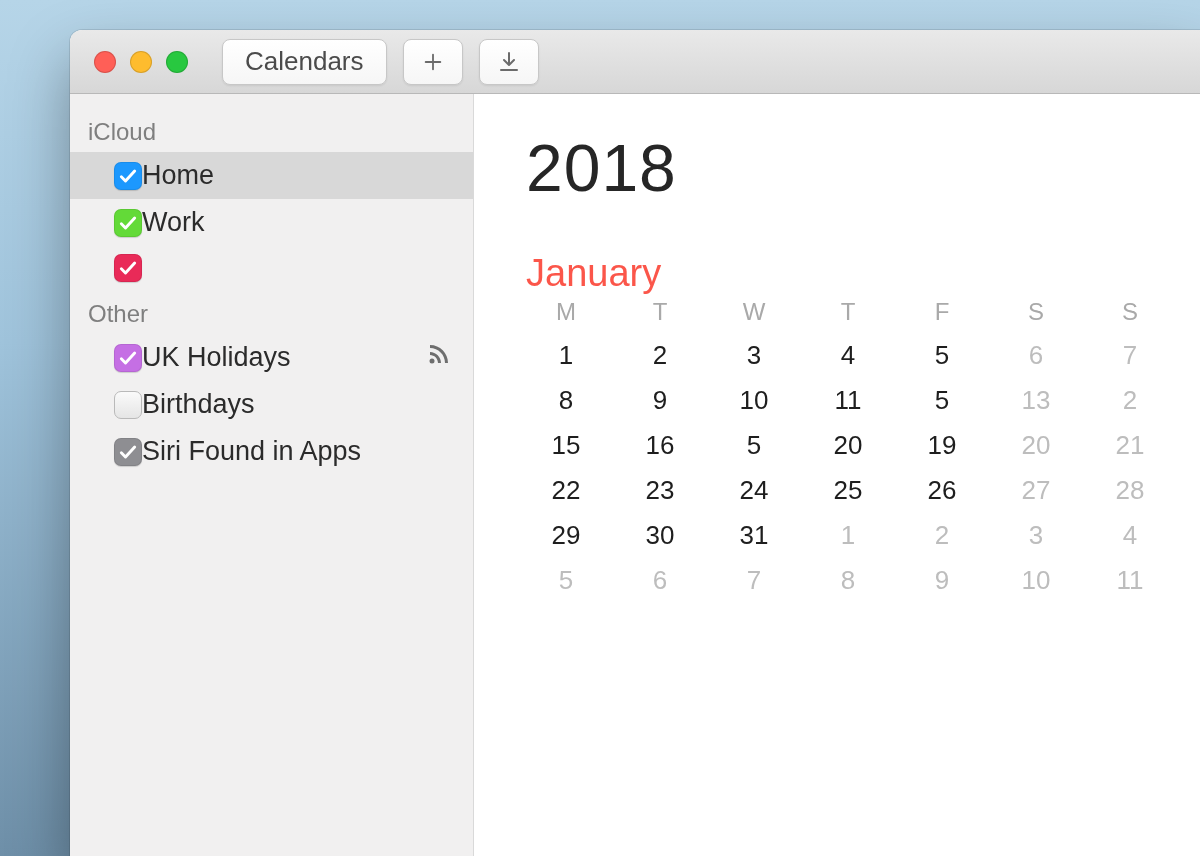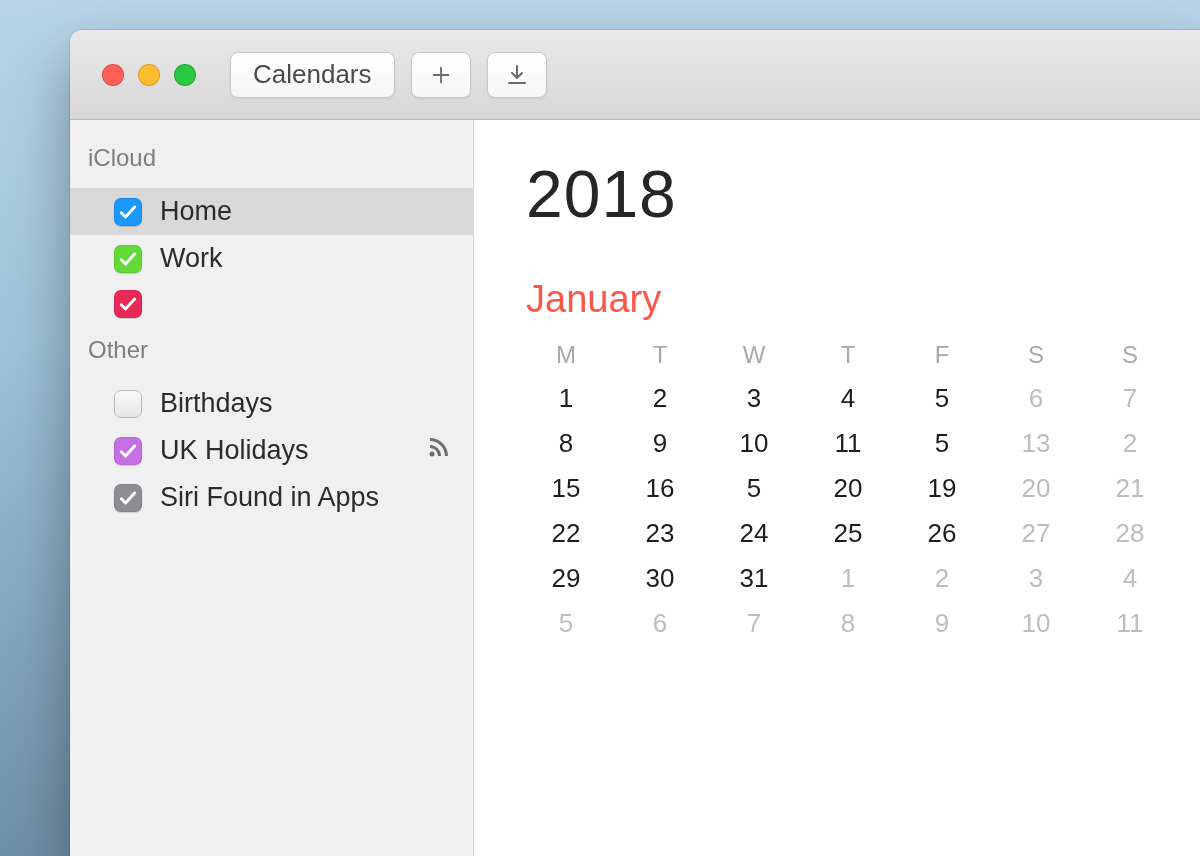--- a/index.html
+++ b/index.html
@@ -16,26 +16,26 @@
     right:0;
     bottom:0;
     background:#fff;
     border-top-left-radius:12px;
     box-shadow: 0 30px 60px rgba(0,0,0,.35), 0 0 0 1px rgba(0,0,0,.1);
     overflow:hidden;
     display:flex;
     flex-direction:column;
   }
   .titlebar {
-    height:90px;
+    height:64px;
     background:linear-gradient(to bottom,#e9e9e9,#d7d7d7);
     border-bottom:1px solid #b8b8b8;
     display:flex;
     align-items:center;
-    padding:0 32px;
+    padding:0 24px;
     gap:16px;
   }
   .traffic { display:flex; gap:14px; margin-right:18px;}
   .traffic .dot { width:22px; height:22px; border-radius:50%; box-shadow: inset 0 0 0 1px rgba(0,0,0,.15);}
   .dot.red{background:#ff5f57;}
   .dot.yellow{background:#febc2e;}
   .dot.green{background:#28c840;}
   .tb-button {
     height:46px;
     background:linear-gradient(to bottom,#ffffff,#f6f6f6);
@@ -56,27 +56,26 @@
   .content { flex:1; display:flex; overflow:hidden;}
   .sidebar {
     width:450px;
     background:#f1f0f0;
     border-right:1px solid #d9d9d9;
     padding-top:14px;
   }
   .section-title {
     font-size:24px;
     color:#7f7f7f;
-    padding:10px 18px 16px;
+    padding:10px 18px 6px;
     font-weight:400;
   }
   .cal-item {
     display:flex;
     align-items:center;
-    gap:18px;
     padding:8px 18px 8px 44px;
     font-size:27px;
     color:#2b2b2b;
     position:relative;
     cursor:default;
   }
   .cal-item.selected { background:#d8d8d8; }
   .checkbox {
     width:28px; height:28px; border-radius:7px;
     display:flex; align-items:center; justify-content:center;
@@ -99,21 +98,21 @@
     font-size:66px;
     font-weight:200;
     color:#262626;
     letter-spacing:1px;
     margin-bottom:46px;
   }
   .month-name {
     font-size:38px;
     font-weight:400;
     color:#fb564a;
-    margin-bottom:20px;
+    margin-bottom:3px;
   }
   .month-grid {
     display:grid;
     grid-template-columns: repeat(7, 80px);
     column-gap:14px;
     row-gap:14px;
     font-size:26px;
     text-align:center;
   }
   .dow { color:#a9a9a9; font-weight:400; font-size:24px; }
@@ -171,35 +170,35 @@
         </div>
         <div class="cal-item">
           <div class="checkbox" style="background: rgb(233, 42, 88);">
             <svg width="20" height="20" viewBox="0 0 24 24" fill="none" stroke="white" stroke-width="3.5" stroke-linecap="round" stroke-linejoin="round">
               <polyline points="4 13 9 18 20 6"></polyline>
             </svg>
           </div>
         </div>
         <div class="section-title">Other</div>
         <div class="cal-item">
-          <div class="checkbox unchecked"></div>
-          <span class="cal-label">Birthdays</span>
-        </div>
-        <div class="cal-item">
           <div class="checkbox" style="background: rgb(197, 111, 228);">
             <svg width="20" height="20" viewBox="0 0 24 24" fill="none" stroke="white" stroke-width="3.5" stroke-linecap="round" stroke-linejoin="round">
               <polyline points="4 13 9 18 20 6"></polyline>
             </svg>
           </div>
           <span class="cal-label">UK Holidays</span>
           <span class="rss-icon"><svg width="24" height="24" viewBox="0 0 24 24" fill="#6e6e6e">
               <circle cx="5" cy="19" r="2.5"></circle>
               <path d="M3 10c6 0 11 5 11 11h-3c0-4.4-3.6-8-8-8v-3z"></path>
               <path d="M3 3c10 0 18 8 18 18h-3C18 12.7 11.3 6 3 6V3z"></path>
             </svg></span>
+        </div>
+        <div class="cal-item">
+          <div class="checkbox unchecked"></div>
+          <span class="cal-label">Birthdays</span>
         </div>
         <div class="cal-item">
           <div class="checkbox" style="background: rgb(142, 142, 146);">
             <svg width="20" height="20" viewBox="0 0 24 24" fill="none" stroke="white" stroke-width="3.5" stroke-linecap="round" stroke-linejoin="round">
               <polyline points="4 13 9 18 20 6"></polyline>
             </svg>
           </div>
           <span class="cal-label">Siri Found in Apps</span>
         </div>
       </div>

